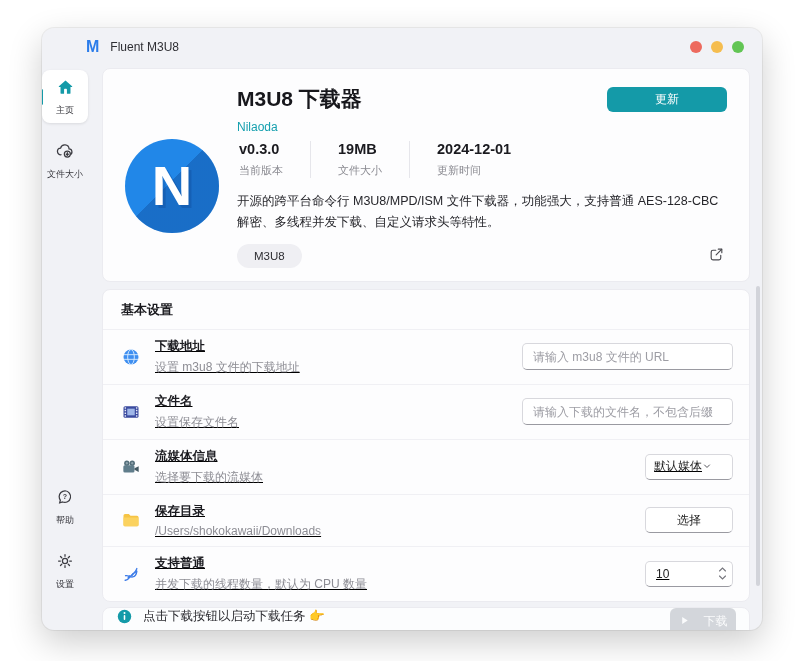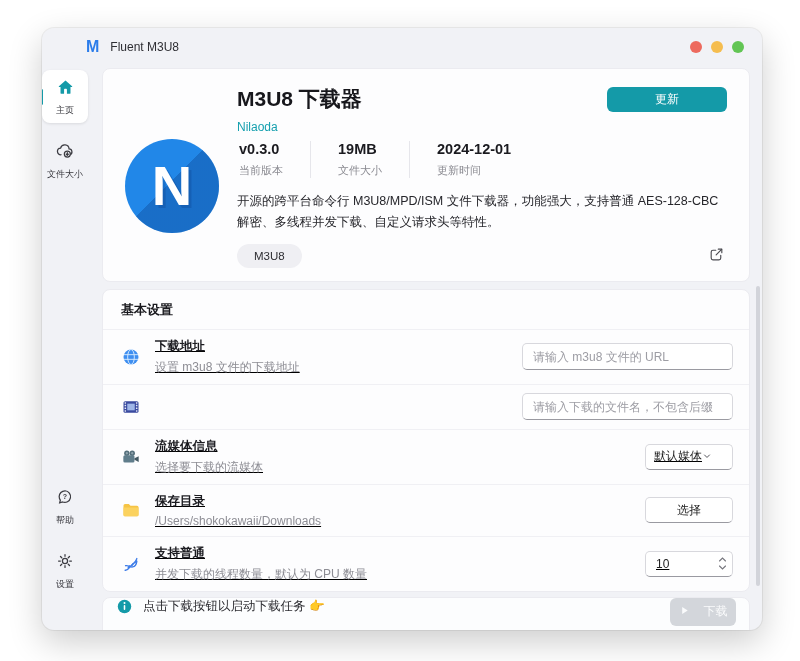--- a/index.html
+++ b/index.html
@@ -226,20 +226,24 @@
                   <rect x="4.3" y="9.4" width="1.8" height="1.8" rx=".4"></rect>
                   <rect x="4.3" y="12.6" width="1.8" height="1.8" rx=".4"></rect>
                   <rect x="4.3" y="15.8" width="1.8" height="1.8" rx=".4"></rect>
                   <rect x="17.9" y="6.2" width="1.8" height="1.8" rx=".4"></rect>
                   <rect x="17.9" y="9.4" width="1.8" height="1.8" rx=".4"></rect>
                   <rect x="17.9" y="12.6" width="1.8" height="1.8" rx=".4"></rect>
                   <rect x="17.9" y="15.8" width="1.8" height="1.8" rx=".4"></rect>
                 </g>
               </svg>
           </span>
+          <div>
+            <div class="row-title">文件名</div>
+            <div class="row-sub">设置保存文件名</div>
+          </div>
           <div class="row-control">
             <input class="fluent-input" type="text" placeholder="请输入下载的文件名，不包含后缀" style="">
           </div>
         </div>
 
         <div class="srow">
           <span class="row-icon">
             <svg width="20" height="20" viewBox="0 0 24 24">
                 <circle cx="7" cy="7.5" r="3.2" fill="#546e7a"></circle>
                 <circle cx="13.5" cy="7.5" r="3.2" fill="#546e7a"></circle>

